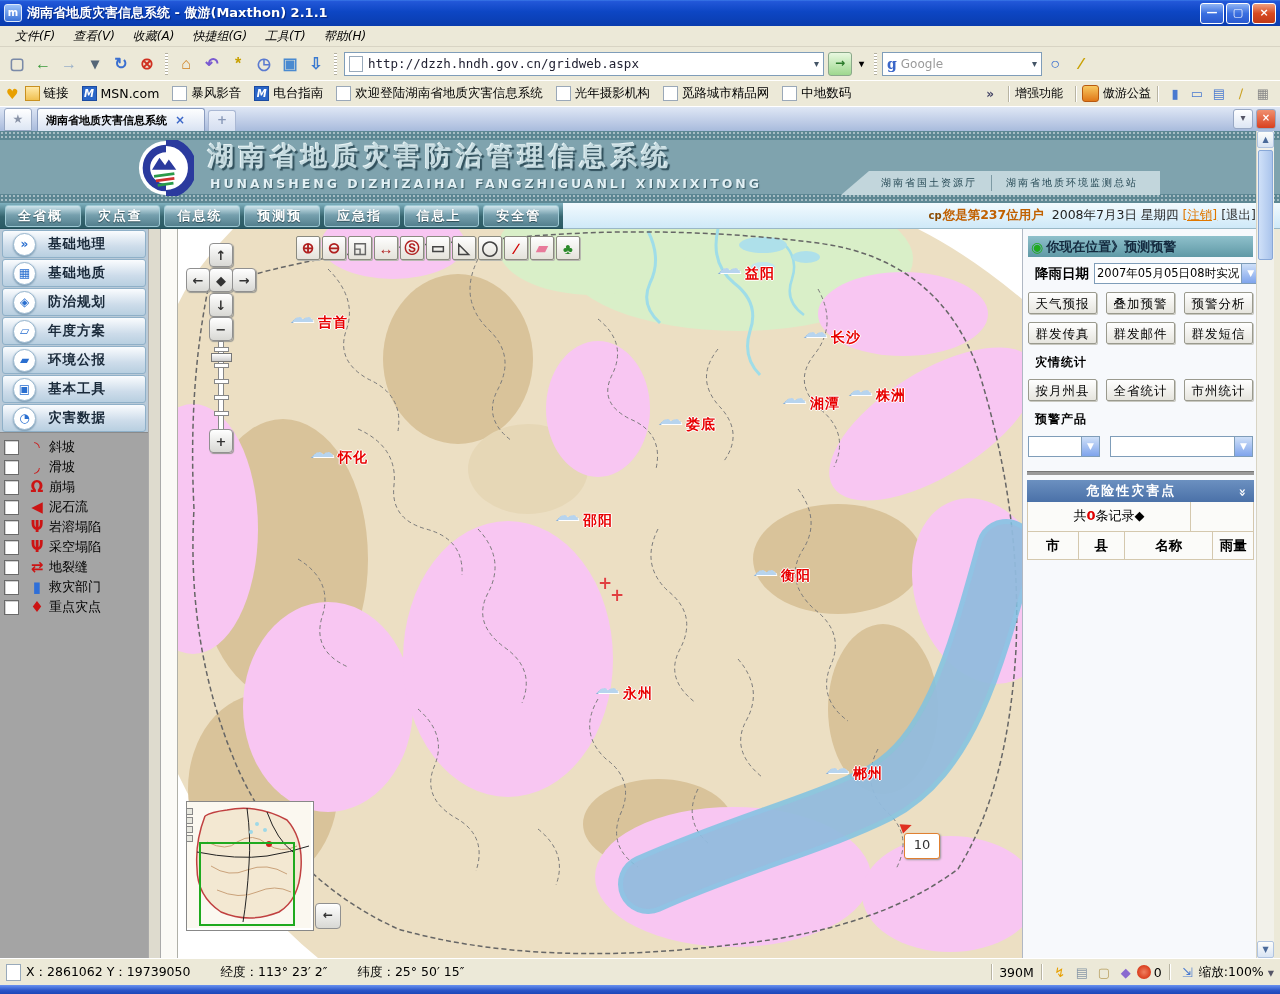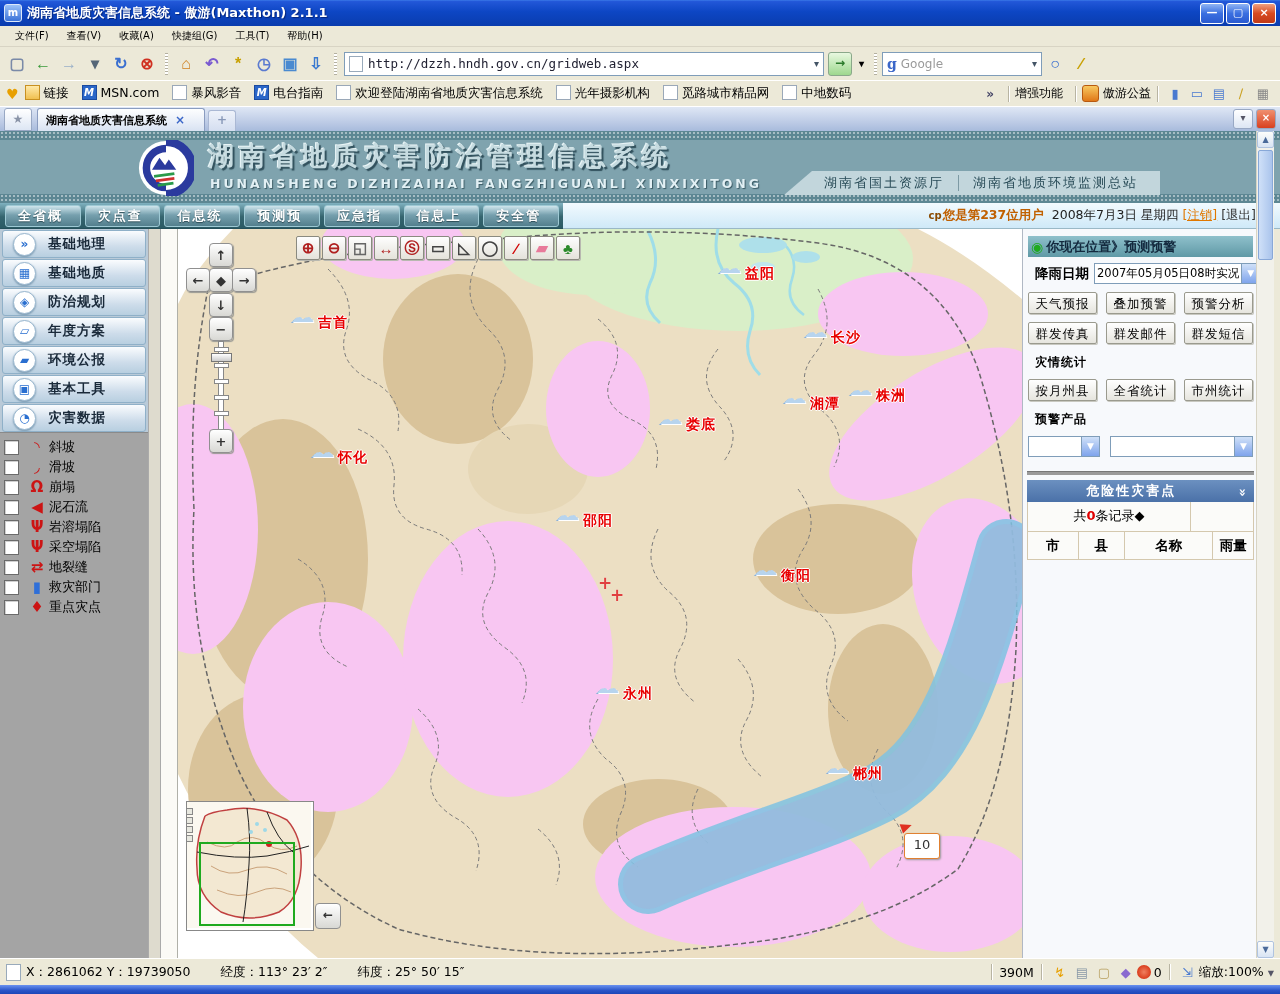--- a/index.html
+++ b/index.html
@@ -13,21 +13,21 @@
   .appicon{width:16px;height:16px;border-radius:3px;background:linear-gradient(#9cc2f8,#3a72d8);
     border:1px solid #dce8fa;color:#fff;font-weight:bold;font-size:10px;text-align:center;line-height:16px;margin-right:5px;}
   .apptitle{color:#fff;font-weight:bold;font-size:13px;text-shadow:1px 1px 1px #04247a;flex:1;}
   .winbtn{width:22px;height:19px;margin-left:2px;border-radius:3px;border:1px solid #fff;
     background:linear-gradient(#8fb4f4,#3a6fe0 50%,#2a5ad0);color:#fff;font-size:11px;font-weight:bold;
     text-align:center;line-height:18px;}
   .winbtn.close{background:linear-gradient(#f0a080,#d84a20 50%,#c03a18);}
   
   .menubar{position:absolute;left:0;top:26px;width:1280px;height:21px;background:#ece9d8;
     border-bottom:1px solid #d8d4c4;display:flex;align-items:center;padding-left:6px;box-sizing:border-box;}
-  .mi{padding:2px 9px;font-size:10px;}
+  .mi{padding:2px 9px;font-size:12px;font-style:italic;}
   
   .toolbar{position:absolute;left:0;top:47px;width:1280px;height:33px;background:#ece9d8;
     display:flex;align-items:center;padding:0 4px;box-sizing:border-box;}
   .grip{width:3px;height:22px;margin:0 5px;background:repeating-linear-gradient(#b4b0a0 0 1px,#fff 1px 3px);}
   .tbtn{width:26px;height:26px;border:1px solid transparent;border-radius:3px;background:transparent;
     display:flex;align-items:center;justify-content:center;font-size:16px;font-weight:bold;}
   .tbtn span{pointer-events:none;}
   .tbtn.narrow{width:15px;font-size:10px;}
   .urlbox{flex:0 0 470px;height:22px;background:#fff;border:1px solid #7f9db9;display:flex;align-items:center;
     padding:0 4px;margin:0 2px;}
@@ -36,21 +36,21 @@
   .urldrop{color:#456;font-size:10px;}
   .gobtn{width:22px;height:22px;border:1px solid #8aa88a;border-radius:3px;margin:0 2px;
     background:linear-gradient(#e8f8e0,#9ed88e);color:#2a7a2a;font-weight:bold;text-align:center;line-height:20px;}
   .searchbox{flex:0 0 150px;height:22px;background:#fff;border:1px solid #7f9db9;display:flex;align-items:center;padding:0 4px;}
   .gico{color:#3a66c8;font-weight:bold;font-size:14px;margin-right:4px;font-family:"DejaVu Serif",serif;}
   .stext{color:#9a9a9a;font-size:12px;flex:1;}
   
   .bookbar{position:absolute;left:0;top:80px;width:1280px;height:26px;background:#ece9d8;
     border-top:1px solid #fff;display:flex;align-items:center;padding:0 6px;box-sizing:border-box;}
   .heart{color:#e8a000;font-size:14px;margin-right:6px;}
-  .bm{display:flex;margin-right:13px;font-size:12.5px;white-space:nowrap;}
+  .bm{display:flex;align-items:center;margin-right:13px;font-size:12.5px;white-space:nowrap;}
   .bmic{width:13px;height:13px;margin-right:4px;display:inline-block;background:#fff;border:1px solid #aab;}
   .ic-folder{background:linear-gradient(#ffe9a8,#f0c050);border:1px solid #c89020;}
   .ic-msn{background:#2a66c8;border:1px solid #1a4aa0;color:#fff;font-weight:bold;font-size:10px;text-align:center;line-height:13px;}
   .ic-msn::after{content:"M";}
   .ic-page{background:#fff;border:1px solid #9aa8b8;}
   .bb-right{margin-left:auto;display:flex;align-items:center;}
   .chev{color:#446;font-weight:bold;margin:0 8px;}
   .bsep{width:1px;height:16px;background:#b8b4a2;box-shadow:1px 0 0 #fff;margin:0 6px;}
   .shield{width:15px;height:15px;border-radius:3px;background:linear-gradient(#f8c860,#e07818);
     border:1px solid #b85a10;margin-right:4px;}
@@ -75,21 +75,21 @@
   .banner{position:absolute;left:0;top:131px;width:1280px;height:72px;background:#7fa3ae;overflow:hidden;}
   .bdots{position:absolute;left:0;width:100%;height:9px;background-color:#5d8793;
     background-image:radial-gradient(circle,rgba(255,255,255,.45) 1px,transparent 1.2px);background-size:4px 4px;}
   .logo{position:absolute;left:138px;top:9px;width:56px;height:56px;}
   .btitle{position:absolute;left:208px;top:8px;font-size:26px;font-weight:bold;letter-spacing:5px;
     color:#c6dbe0;text-shadow:2px 2px 1px #31505c,-1px -1px 0 #e9f5f7;white-space:nowrap;}
   .bsub{position:absolute;left:210px;top:45px;font-size:12.5px;font-weight:bold;letter-spacing:3px;color:#e2f0f4;
     text-shadow:1px 1px 1px #3a5a64;}
   .blinks{position:absolute;right:120px;bottom:8px;height:24px;background:#c2d6dc;display:flex;align-items:center;
     padding:0 22px 0 40px;clip-path:polygon(28px 0,100% 0,100% 100%,0 100%);box-shadow:0 1px 0 #3d626d;}
-  .blink{font-size:13px;color:#274a56;letter-spacing:2px;}
+  .blink{font-size:10px;color:#274a56;letter-spacing:2px;}
   .bldiv{width:1px;height:16px;background:#7d9aa4;margin:0 14px;}
   
   .navrow{position:absolute;left:0;top:203px;width:1280px;height:26px;display:flex;}
   .navtabs{width:563px;height:26px;background:linear-gradient(#7fb1bf,#35656f 55%,#2b5a64);
     display:flex;align-items:center;padding-left:5px;box-sizing:border-box;border-bottom:1px solid #24505a;}
   .ntab{height:20px;margin-right:4px;padding:0 12px;border:1px solid #9ec9d4;border-radius:3px;
     background:linear-gradient(#cfe5ec,#76a0ae 45%,#537f8d);color:#fff;font-weight:bold;font-size:13px;
     line-height:20px;text-shadow:0 1px 1px #2a4a54;letter-spacing:2px;}
   .userarea{flex:1;background:linear-gradient(#f2fafe,#cfe9f8);border-bottom:1px solid #9ab8c6;
     display:flex;align-items:center;justify-content:flex-end;padding-right:24px;font-size:12.5px;}

